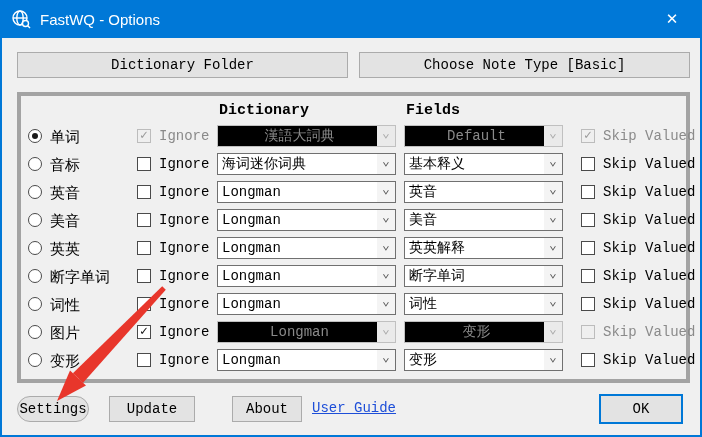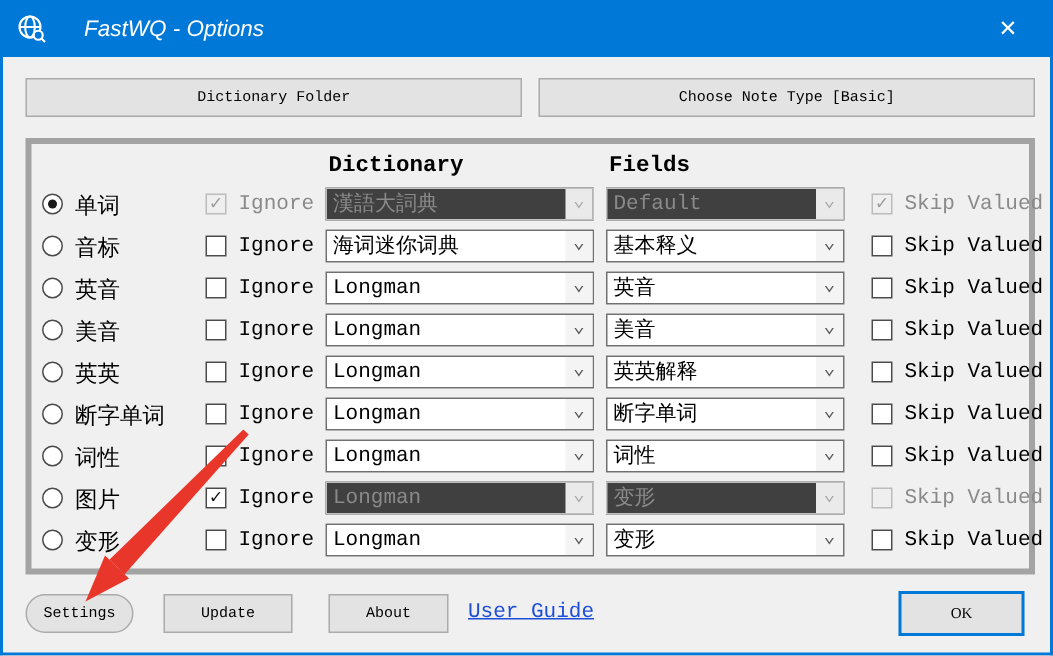--- a/index.html
+++ b/index.html
@@ -11,31 +11,31 @@
     font-family:"Liberation Mono","DejaVu Sans Mono",monospace;
     color:#000;
   }
   
   .titlebar {
     position:absolute; left:-2px; top:0; width:702px; height:38px;
     background:#0078d7; display:flex; align-items:center;
     font-family:"Liberation Sans","DejaVu Sans",sans-serif;
   }
   .title-icon { margin-left:11px; width:20px; height:20px; flex:0 0 auto; }
-  .title-text { color:#ffffff; font-size:15px; margin-left:25px; white-space:nowrap;font-style:italic; }
+  .title-text { color:#ffffff; font-size:15px; margin-left:9px; white-space:nowrap; }
   .close-btn {
     position:absolute; right:8px; top:0; width:44px; height:38px;
     display:flex; align-items:center; justify-content:center;
     color:#ffffff; font-size:15px; cursor:pointer;
   }
   
   .btn {
     position:absolute; background:#e3e3e3; border:1px solid #ababab;
     display:flex; align-items:center; justify-content:center;
-    font-size:10px; white-space:nowrap; cursor:pointer;
+    font-size:14px; white-space:nowrap; cursor:pointer;
   }
   .btn-dict-folder { left:15px; top:52px; width:331px; height:26px; }
   .btn-note-type  { left:357px; top:52px; width:331px; height:26px; }
   
   .groupbox {
     position:absolute; left:15px; top:92px; width:673px; height:291px;
     border:4px solid #a3a3a3; background:#f0f0f0;
   }
   .col-header { position:absolute; top:6px; font-weight:bold; font-size:15px; white-space:nowrap; }
   .hdr-dictionary { left:198px; }
@@ -74,34 +74,34 @@
   .combo-dict { left:196px; width:179px; }
   .combo-fields { left:383px; width:159px; }
   .combo .val {
     flex:1 1 auto; font-size:14px; padding-left:4px; white-space:nowrap;
     overflow:hidden;
   }
   .combo .chev {
     flex:0 0 18px; height:100%; display:flex; align-items:center; justify-content:center;
     background:#f4f4f4; color:#555; font-size:13px; line-height:1; padding-bottom:5px;
   }
-  .combo.disabled { background:#404040; border-color:#c0c0c0; cursor:default; }
+  .combo.disabled { background:#000000; border-color:#c0c0c0; cursor:default;text-align:center; }
   .combo.disabled .val { color:#8a8a8a; }
   .combo.disabled .chev { background:#eaeaea; color:#a8a8a8; }
   
   .btn-settings { left:15px;  top:396px; width:72px; height:26px;border-radius:13px; }
   .btn-update   { left:107px; top:396px; width:86px; height:26px; }
-  .btn-about    { left:217px; top:396px; width:80px; height:26px; }
+  .btn-about    { left:230px; top:396px; width:70px; height:26px; }
   .user-guide {
     position:absolute; left:310px; top:400px; font-size:14px;
     color:#1d4ed8; text-decoration:underline; cursor:pointer; white-space:nowrap;
   }
   .btn-ok {
     left:597px; top:394px; width:84px; height:30px;
-    border:2px solid #0078d7; background:#e3e3e3;font-family:Liberation Serif, serif;
+    border:2px solid #0078d7; background:#e3e3e3;
   }
   
   .arrow-overlay { position:absolute; left:-2px; top:0; width:702px; height:437px; pointer-events:none; }
 </style>
 </head>
 <body>
 
 <div class="window">
 
   <div class="titlebar">

